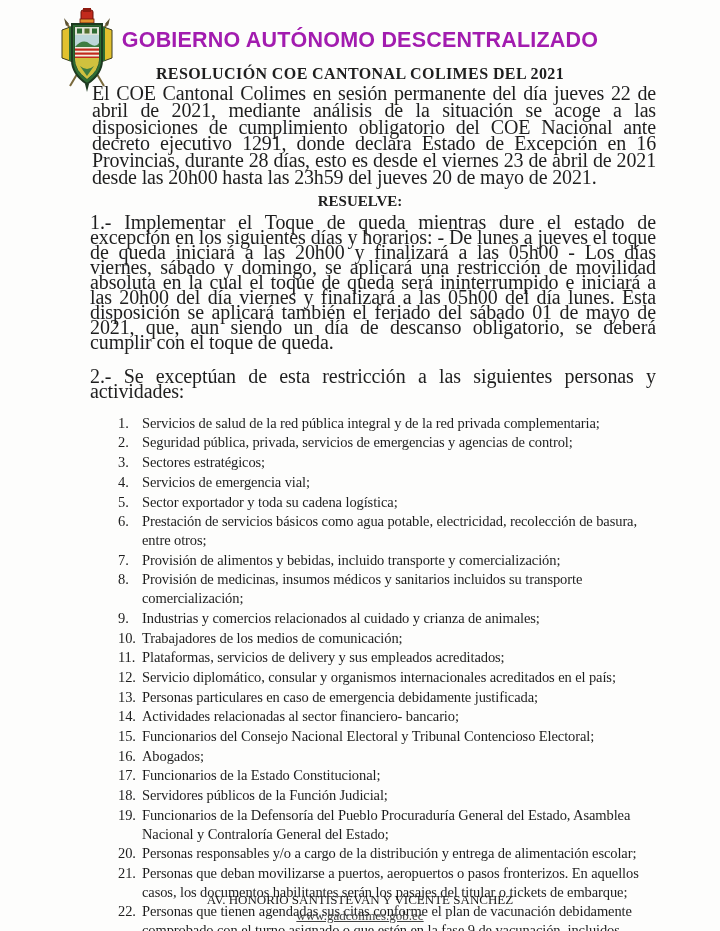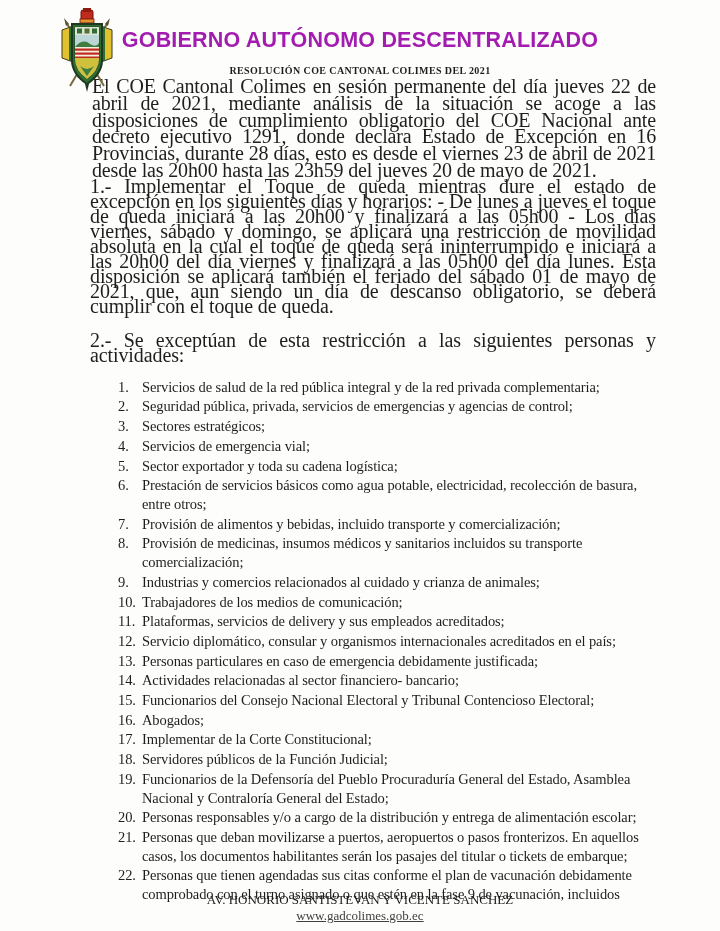--- a/index.html
+++ b/index.html
@@ -22,21 +22,21 @@
     font-weight:700;
     font-size:21.5px;
     line-height:27px;
     letter-spacing:.2px;
     color:#a21caf;
   }
   
   .res-heading{
     text-align:center;
     font-weight:700;
-    font-size:10px;
+    font-size:16px;
     letter-spacing:.4px;
     margin:11px 0 2px;
   }
   
   .intro{
     margin:2px 64px 0 92px;
     text-align:justify;
     font-size:20px;
     line-height:16.8px;
     letter-spacing:-.15px;
@@ -136,20 +136,21 @@
   </div>
 
   <header class="org-titles">
     <div>GOBIERNO AUTÓNOMO DESCENTRALIZADO</div>
   </header>
 
   <div class="res-heading">RESOLUCIÓN COE CANTONAL COLIMES DEL 2021</div>
 
   <p class="intro">El COE Cantonal Colimes en sesión permanente del día jueves 22 de abril de 2021, mediante análisis de la situación se acoge a las disposiciones de cumplimiento obligatorio del COE Nacional ante decreto ejecutivo 1291, donde declara Estado de Excepción en 16 Provincias, durante 28 días, esto es desde el viernes 23 de abril de 2021 desde las 20h00 hasta las 23h59 del jueves 20 de mayo de 2021.</p>
 
+  <div class="resuelve">RESUELVE:</div>
 
   <p class="point point-1">1.- Implementar el Toque de queda mientras dure el estado de excepción en los siguientes días y horarios: - De lunes a jueves el toque de queda iniciará a las 20h00 y finalizará a las 05h00 - Los días viernes, sábado y domingo, se aplicará una restricción de movilidad absoluta en la cual el toque de queda será ininterrumpido e iniciará a las 20h00 del día viernes y finalizará a las 05h00 del día lunes. Esta disposición se aplicará también el feriado del sábado 01 de mayo de 2021, que, aun siendo un día de descanso obligatorio, se deberá cumplir con el toque de queda.</p>
 
   <p class="point point-2">2.- Se exceptúan de esta restricción a las siguientes personas y actividades:</p>
 
   <ol class="exceptions">
 
       <li>Servicios de salud de la red pública integral y de la red privada complementaria;</li>
 
       <li>Seguridad pública, privada, servicios de emergencias y agencias de control;</li>
@@ -175,21 +176,21 @@
       <li>Servicio diplomático, consular y organismos internacionales acreditados en el país;</li>
 
       <li>Personas particulares en caso de emergencia debidamente justificada;</li>
 
       <li>Actividades relacionadas al sector financiero- bancario;</li>
 
       <li>Funcionarios del Consejo Nacional Electoral y Tribunal Contencioso Electoral;</li>
 
       <li>Abogados;</li>
 
-      <li>Implementar de la Corte Constitucional;</li>
+      <li>Funcionarios de la Estado Constitucional;</li>
 
       <li>Servidores públicos de la Función Judicial;</li>
 
       <li>Funcionarios de la Defensoría del Pueblo Procuraduría General del Estado, Asamblea Nacional y Contraloría General del Estado;</li>
 
       <li>Personas responsables y/o a cargo de la distribución y entrega de alimentación escolar;</li>
 
       <li>Personas que deban movilizarse a puertos, aeropuertos o pasos fronterizos. En aquellos casos, los documentos habilitantes serán los pasajes del titular o tickets de embarque;</li>
 
       <li>Personas que tienen agendadas sus citas conforme el plan de vacunación debidamente comprobado con el turno asignado o que estén en la fase 9 de vacunación, incluidos</li>

